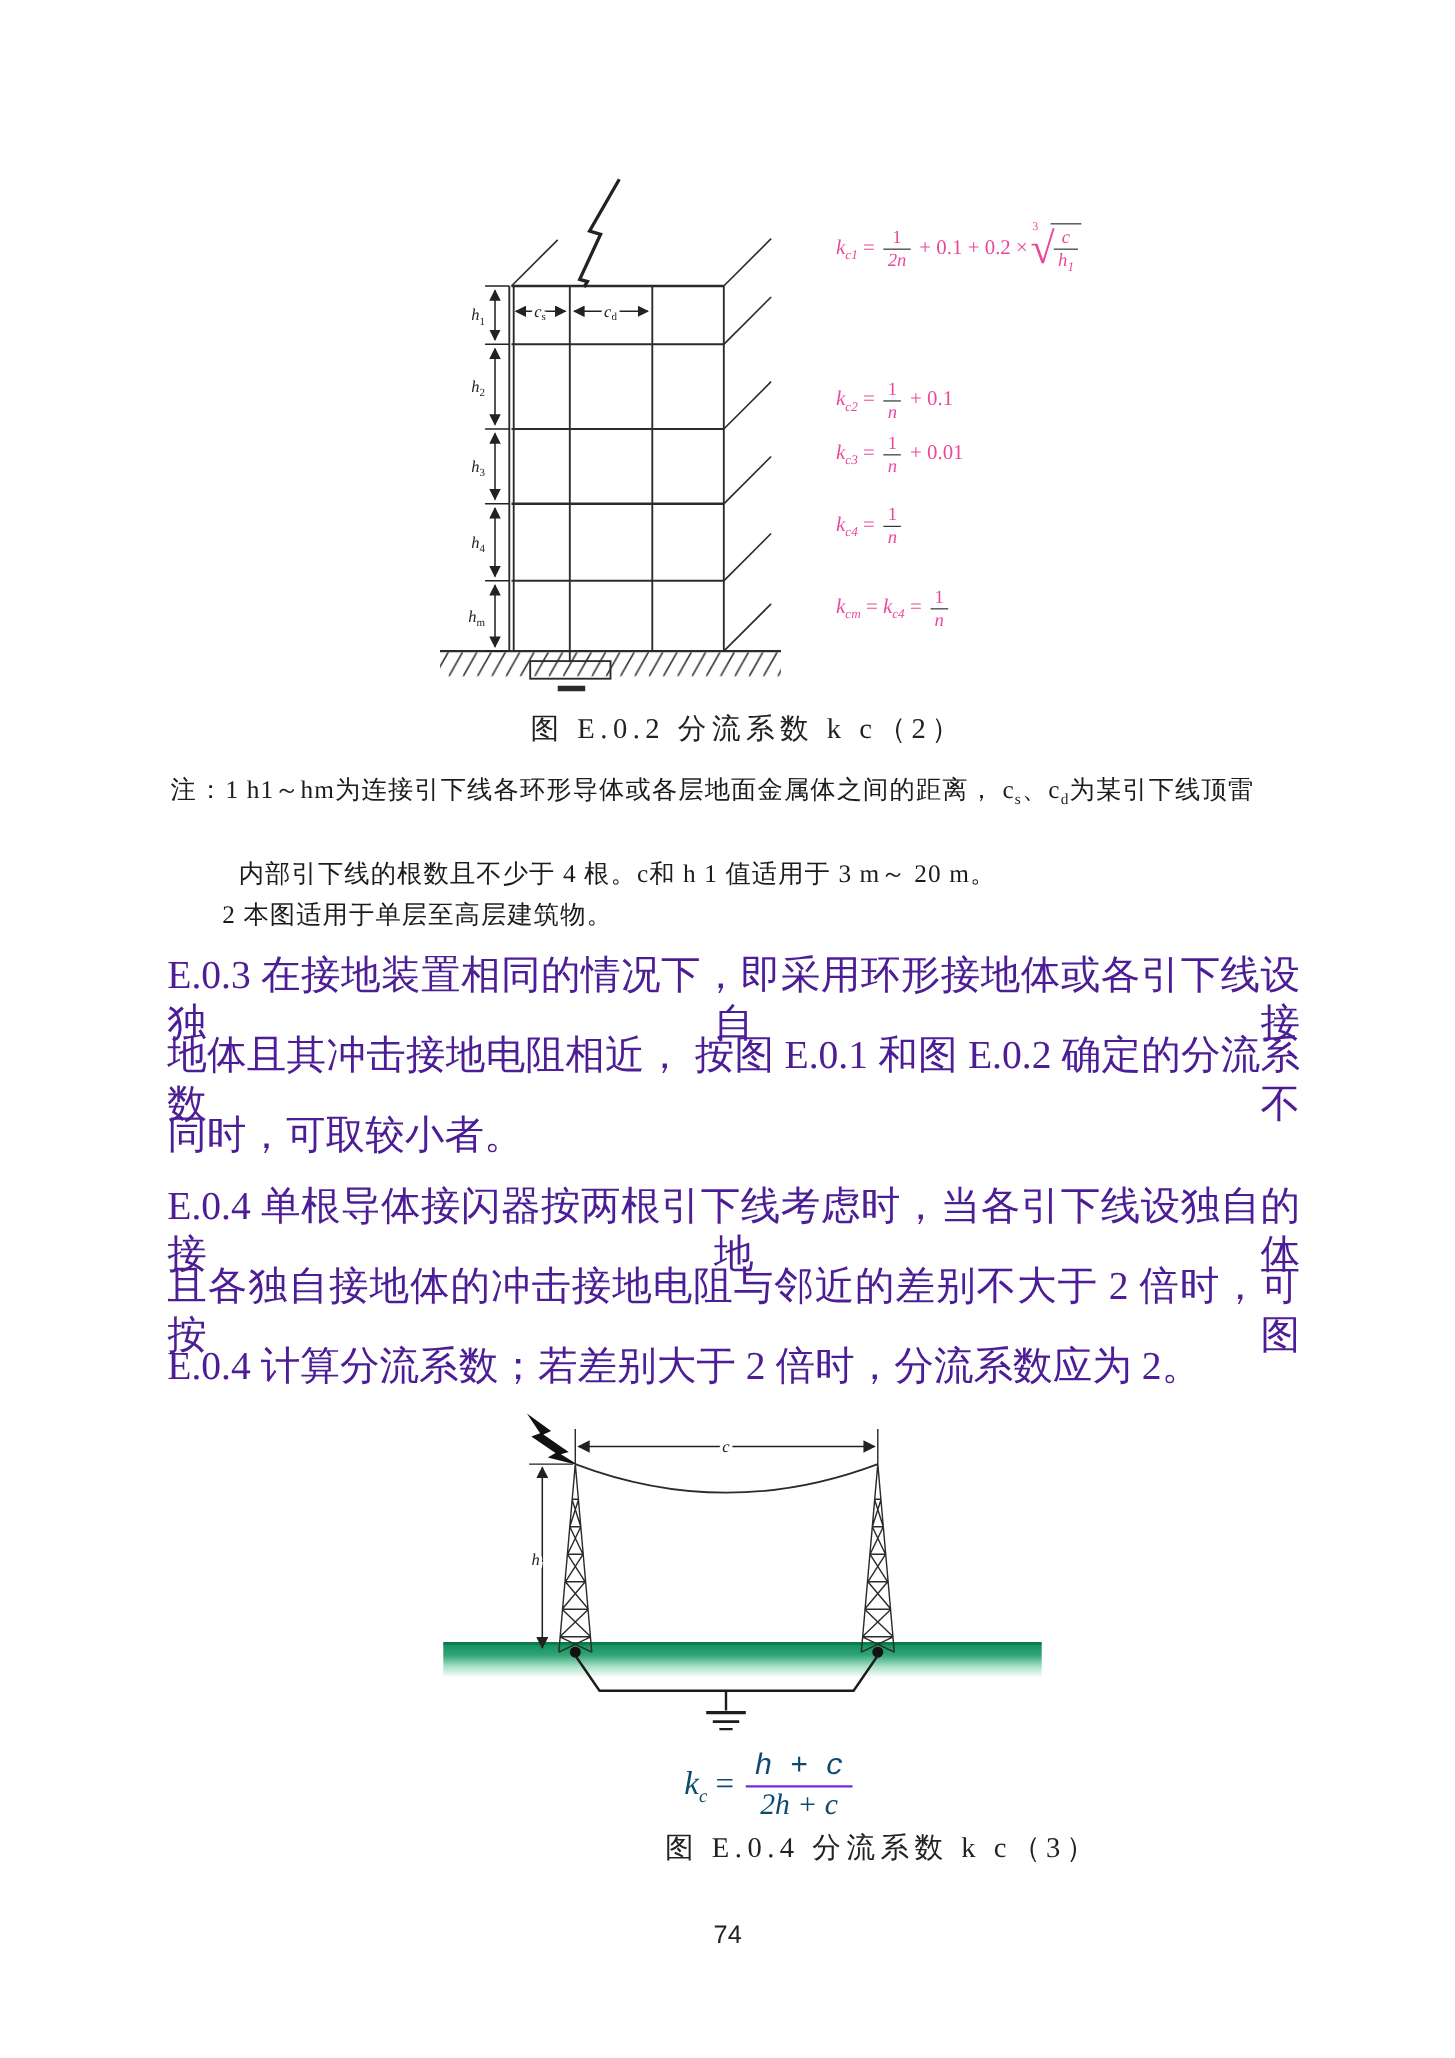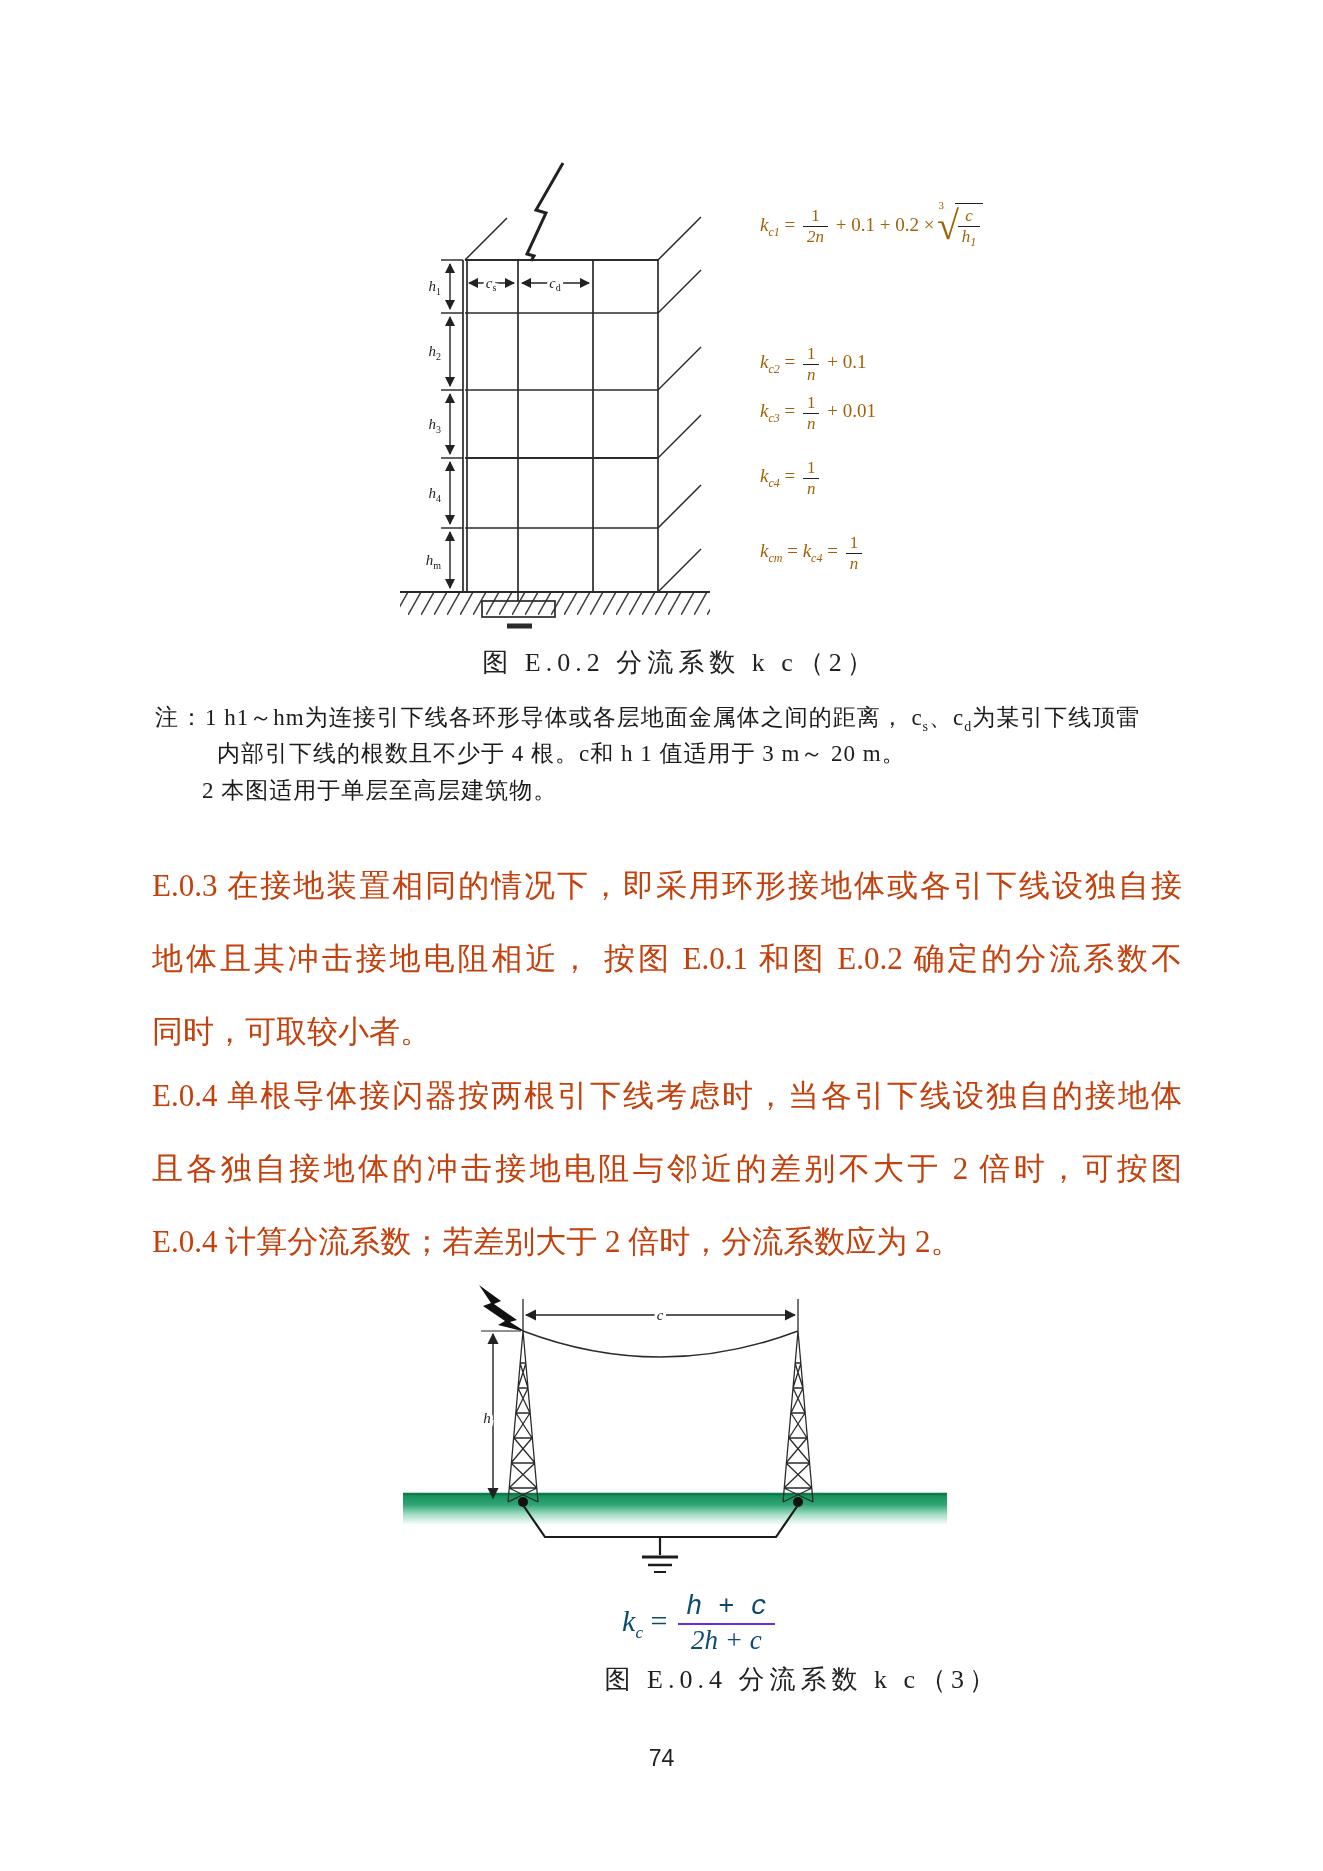--- a/index.html
+++ b/index.html
@@ -3,21 +3,21 @@
 <meta charset="utf-8">
 <style>
   html,body{margin:0;padding:0;background:#e8e8e8;}
   .page{position:relative;width:1323px;height:1871px;background:#ffffff;
         font-family:"Liberation Serif",serif;color:#1a1a1a;overflow:hidden;}
 
   
   .figure1{position:absolute;left:395px;top:155px;width:720px;height:485px;}
   .bldg-svg{position:absolute;left:0;top:0;}
   .formulas{position:absolute;left:360px;top:0;width:360px;height:485px;
-            font-size:19px;color:#a16207;}
+            font-size:19px;color:#ec4899;}
   .formula{position:absolute;left:5px;white-space:nowrap;}
   .formula .it, .it{font-style:italic;}
   .formula sub{font-size:12px;font-style:italic;}
   .f1{top:48px;} .f2{top:189px;} .f3{top:238px;} .f4{top:303px;} .f5{top:378px;}
   .frac{display:inline-block;vertical-align:middle;text-align:center;
         font-size:17px;line-height:1.15;margin:0 3px;}
   .frac .nm{display:block;border-bottom:1.5px solid #222;padding:0 4px;}
   .frac .dn{display:block;padding:0 4px;}
   .root{display:inline-block;vertical-align:middle;white-space:nowrap;margin-left:4px;}
   .ridx{font-size:11px;position:relative;top:-14px;margin-right:-7px;font-style:normal;}
@@ -30,25 +30,25 @@
   .cap1{left:360px;top:645px;width:640px;}
   .cap2{left:360px;top:1662px;width:640px;text-align:right;}
 
   
   .notes{position:absolute;left:155px;top:702px;width:1035px;font-size:23px;
          color:#1c1c1c;letter-spacing:1px;}
   .note-l1{display:flex;}
   .note-label{flex:0 0 48px;letter-spacing:2px;}
   .note-l1 sub{font-size:14px;}
   .note-l2{padding-left:62px;margin-top:15px;line-height:37px;}
-  .note-l3{padding-left:62px;line-height:37px;}
+  .note-l3{padding-left:62px;line-height:37px;margin-top:40px;}
   .note-l4{padding-left:47px;line-height:37px;}
 
   
-  .para{position:absolute;left:152px;width:1030px;font-size:31px;color:#c2410c;}
+  .para{position:absolute;left:152px;width:1030px;font-size:36px;color:#4c1d95;}
   .p-e03{top:864px;} .p-e04{top:1074px;}
   .pline{height:73px;line-height:44px;}
   .pline.just{text-align:justify;text-align-last:justify;}
 
   
   .figure2{position:absolute;left:395px;top:1283px;width:560px;height:310px;}
 
   
   .formula2{position:absolute;left:395px;top:1592px;width:610px;text-align:center;
             font-size:30px;color:#0c4a6e;}

